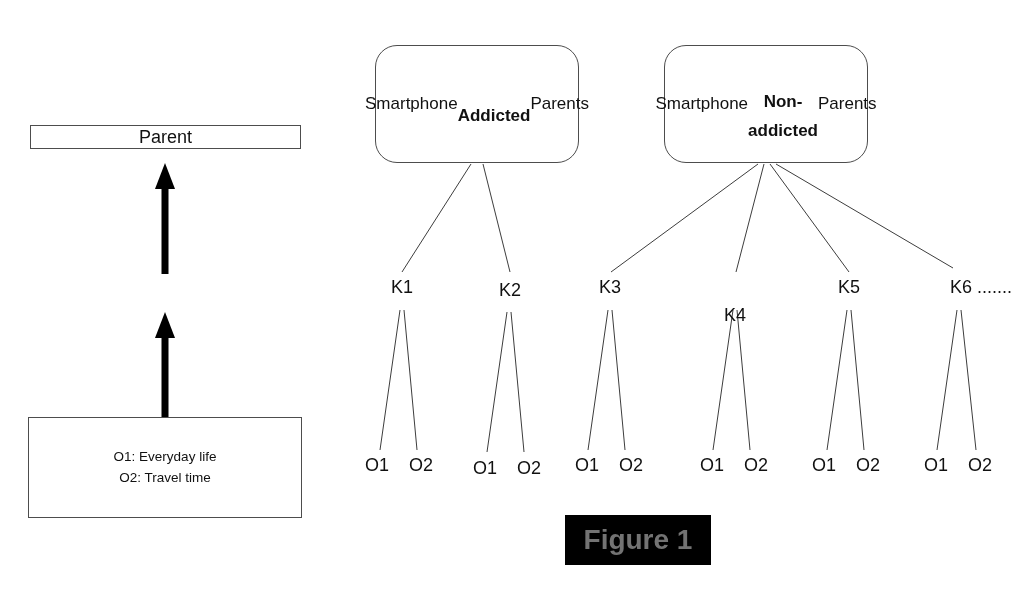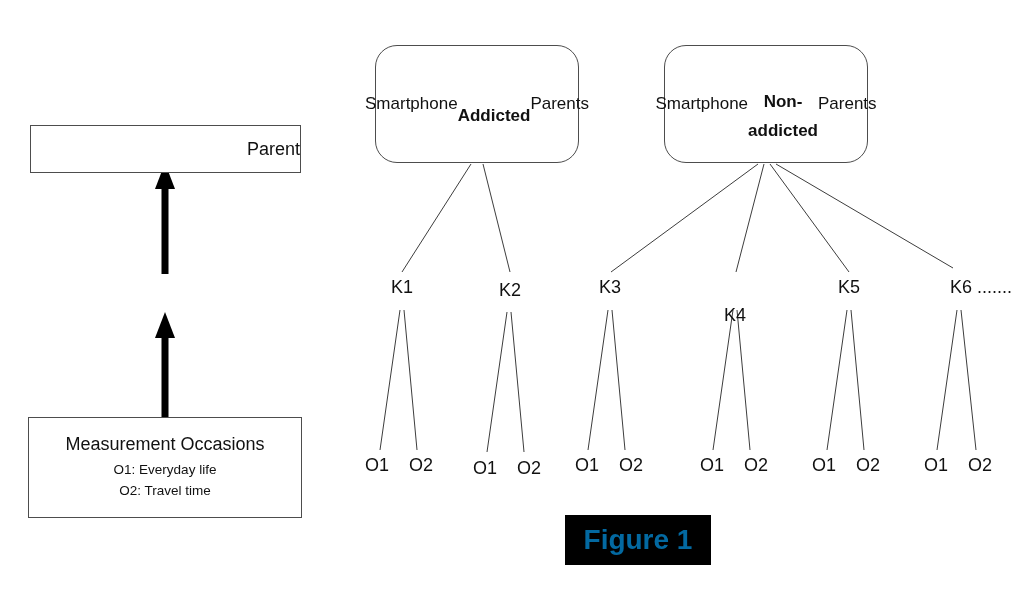--- a/index.html
+++ b/index.html
@@ -104,27 +104,26 @@
       <line x1="737" y1="310" x2="750" y2="450"></line>
 
       <line x1="847" y1="310" x2="827" y2="450"></line>
       <line x1="851" y1="310" x2="864" y2="450"></line>
 
       <line x1="957" y1="310" x2="937" y2="450"></line>
       <line x1="961" y1="310" x2="976" y2="450"></line>
     </g>
   </svg>
 
-  <div class="box" style="left:30px; top:125px; width:271px; height:48px;justify-content:flex-end;">
+  <div class="box" style="left:30px; top:125px; width:271px; height:24px;">
     <span>Parent</span>
   </div>
 
 
   <div class="box measurement" style="left:28px; top:417px; width:274px; height:101px;">
-    <span class="m-title">Measurement Occasions</span>
     <span class="m-sub">O1: Everyday life</span>
     <span class="m-sub">O2: Travel time</span>
   </div>
 
   <div class="box rounded" style="left:375px; top:45px; width:204px; height:118px;">
     <span>Smartphone</span>
     <span class="bold">Addicted</span>
     <span>Parents</span>
   </div>
 
@@ -152,17 +151,17 @@
 
   <span class="olabel" style="left:712px; top:455px;">O1</span>
   <span class="olabel" style="left:756px; top:455px;">O2</span>
 
   <span class="olabel" style="left:824px; top:455px;">O1</span>
   <span class="olabel" style="left:868px; top:455px;">O2</span>
 
   <span class="olabel" style="left:936px; top:455px;">O1</span>
   <span class="olabel" style="left:980px; top:455px;">O2</span>
 
-  <div class="caption" title="Figure 1" style="background: rgb(0, 0, 0); color: #0369a1; text-align: center;">
+  <div class="caption" title="Figure 1" style="background: rgb(0, 0, 0); color: #737373; text-align: center;">
     <span>Figure 1</span>
   </div>
 
 </div>
 
 </body></html>

